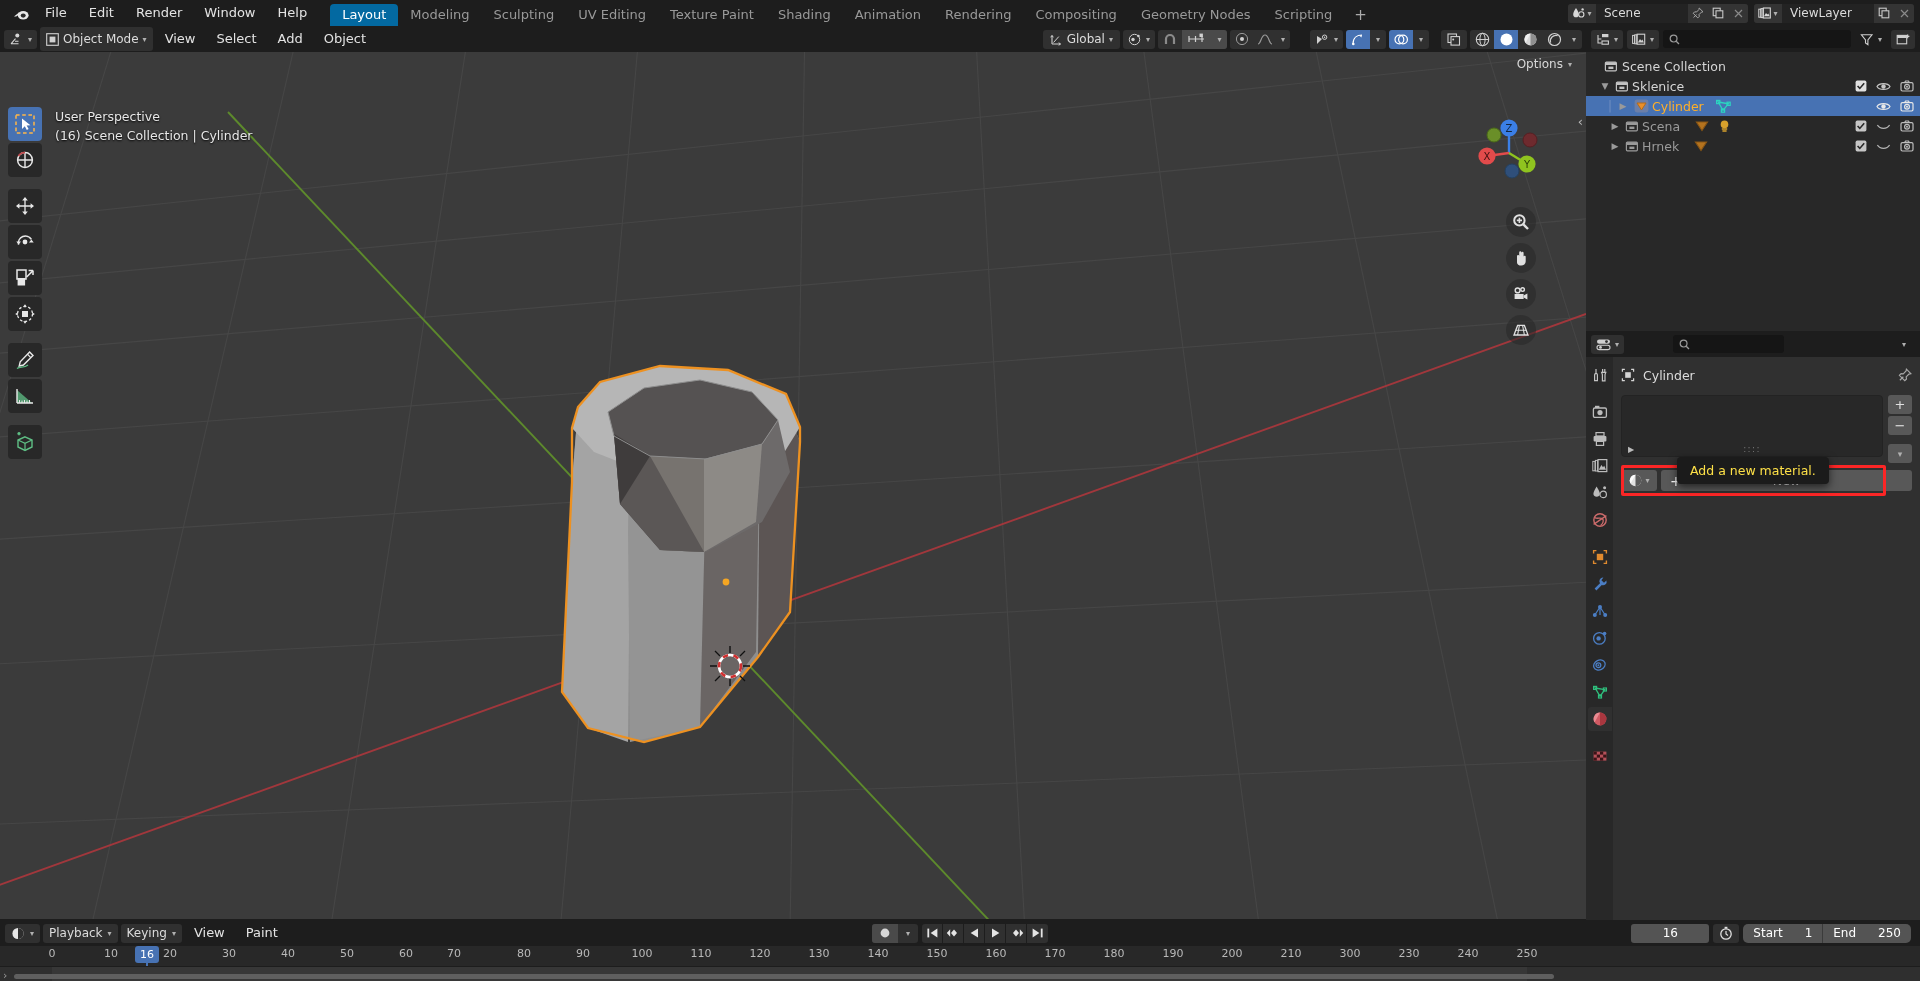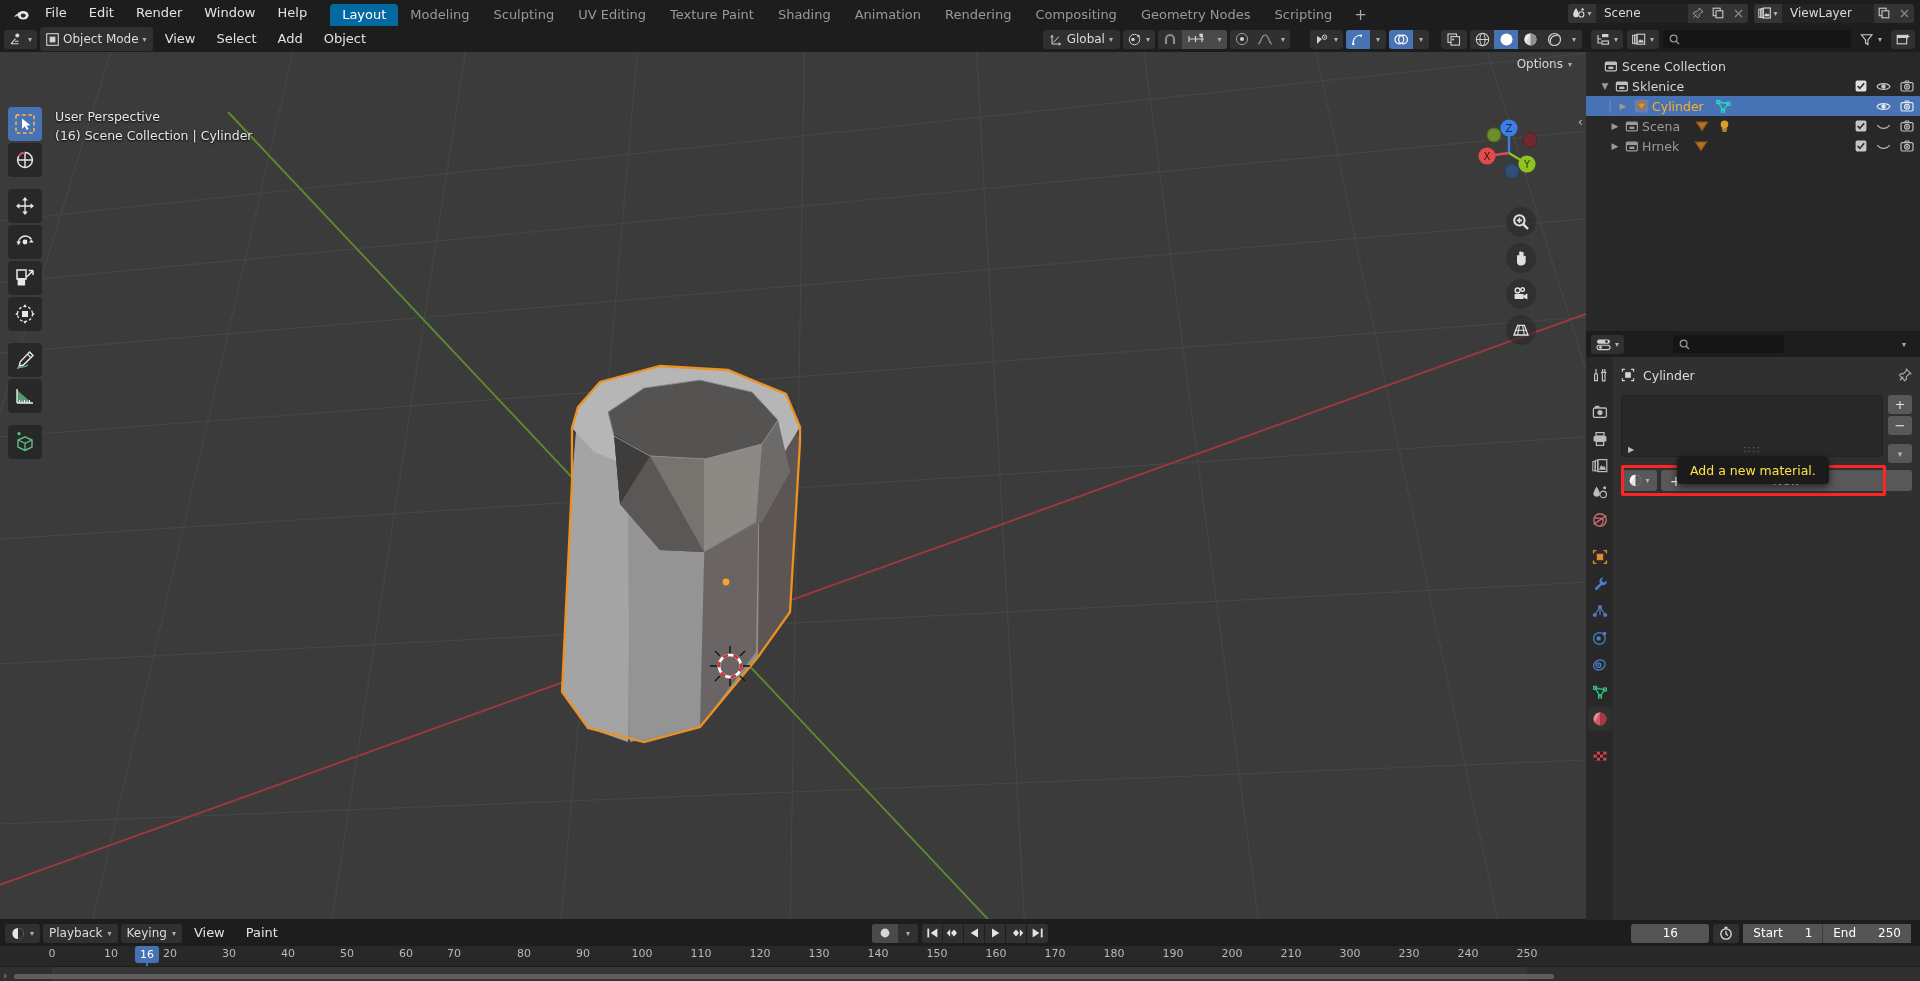--- a/index.html
+++ b/index.html
@@ -130,21 +130,21 @@
   .tl-menu { padding: 0 9px; font-size: 13px; color: #e3e3e3; height: 26px; line-height: 26px; }
   .tl-dd { height: 19px; background: #303030; border-radius: 3px; display: flex; align-items: center; padding: 0 6px; gap: 5px; font-size: 12px; color: #dcdcdc; }
   .tl-center { position: absolute; left: 50%; transform: translateX(-50%); display: flex; align-items: center; gap: 4px; }
   .rec-grp { display: flex; background: #303030; border-radius: 3px; overflow: hidden; height: 19px; }
   .rec-btn { width: 26px; display: flex; align-items: center; justify-content: center; }
   .play-grp { display: flex; background: #303030; border-radius: 3px; overflow: hidden; height: 19px; }
   .play-btn { width: 21px; display: flex; align-items: center; justify-content: center; border-right: 1px solid #1d1d1d; }
   .play-btn:last-child { border-right: none; }
   .tl-right { margin-left: auto; display: flex; align-items: center; gap: 4px; padding-right: 4px; }
   .frame-field { width: 78px; height: 19px; background: #545454; border-radius: 3px; display: flex; align-items: center; justify-content: center; font-size: 12px; color: #fff; }
-  .se-grp { display: flex; height: 19px; background: #545454; border-radius: 0; overflow: hidden; align-items: center; }
+  .se-grp { display: flex; height: 19px; background: #545454; border-radius: 5px; overflow: hidden; align-items: center; }
   .se-cell { display: flex; align-items: center; gap: 22px; padding: 0 10px; height: 19px; font-size: 12px; color: #fff; border-right: 1px solid #3b3b3b; }
   .se-cell:last-child { border-right: none; }
   .tl-ruler { position: absolute; top: 26px; left: 0; width: 1920px; height: 20px; background: #282828; }
   .tick { position: absolute; top: 1px; font-size: 11px; color: #b9b9b9; transform: translateX(-50%); }
   .playhead-pill {
     position: absolute; top: 0px; height: 17px; background: #4772b3; border-radius: 3px;
     color: #fff; font-size: 11px; display: flex; align-items: center; justify-content: center; padding: 0 5px;
     transform: translateX(-50%);
   }
   .playhead-line { position: absolute; top: 17px; width: 2px; height: 44px; background: #4772b3; transform: translateX(-50%); }

